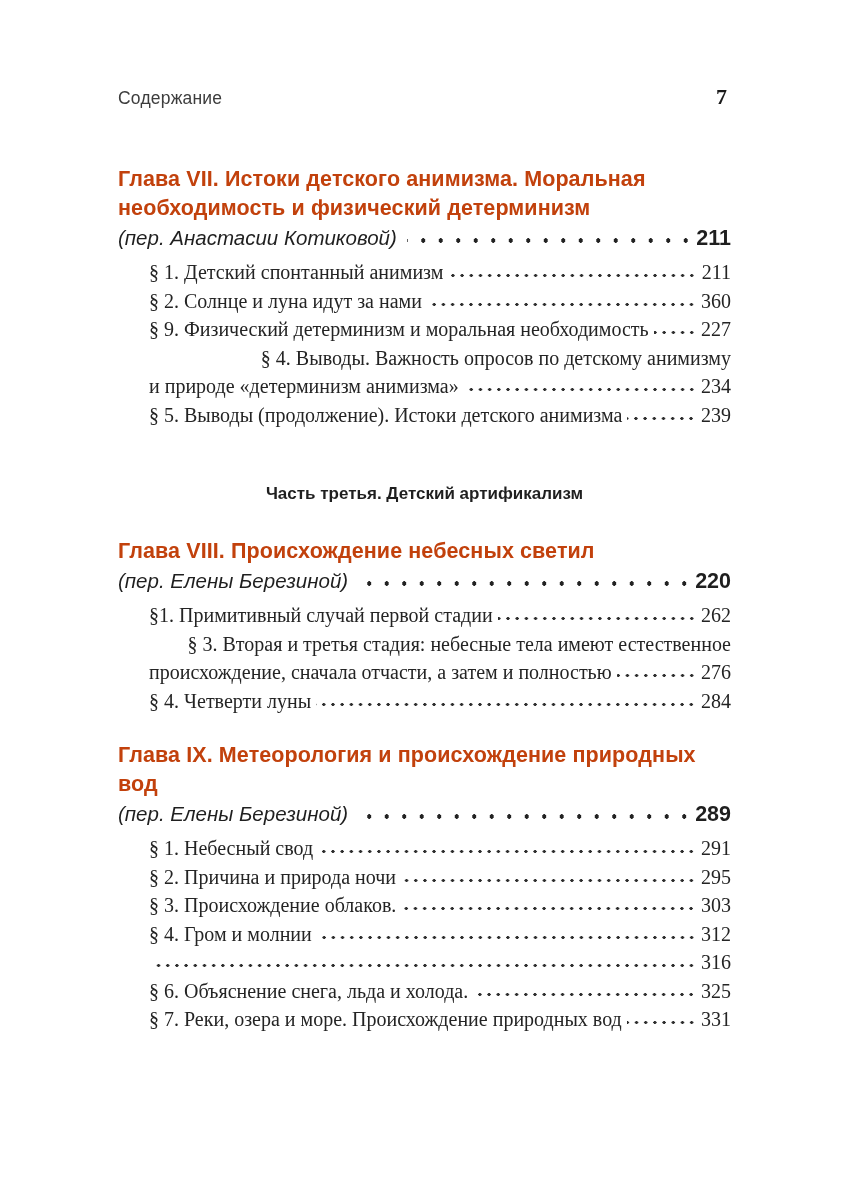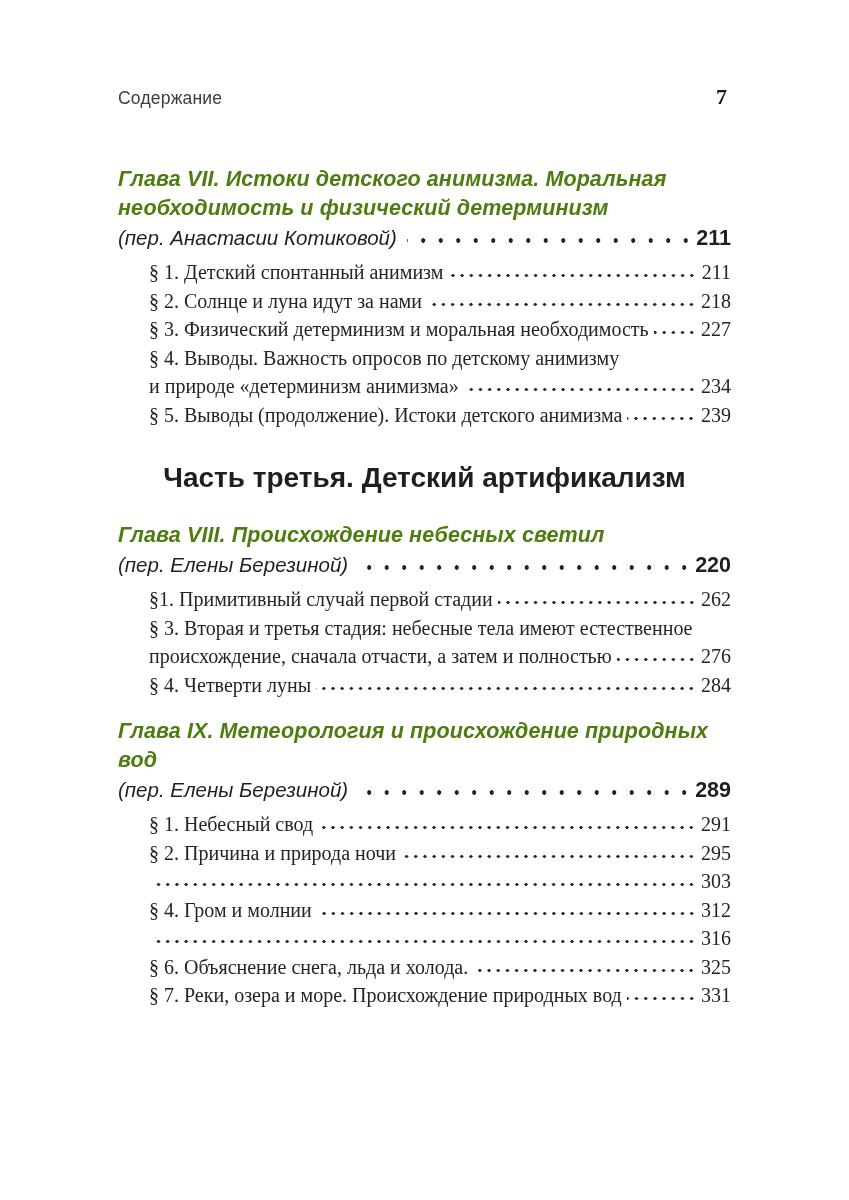--- a/index.html
+++ b/index.html
@@ -37,23 +37,22 @@
     font-size: 22px;
     color: #1a1a1a;
     padding-right: 4px;
   }
   
   .chapter { margin-top: 0; }
   .ch-title {
     font-weight: 700;
     font-size: 21.5px;
     line-height: 29px;
-    color: #4d7c0f;
+    color: #c2410c;
     letter-spacing: 0.1px;
-    font-style: italic;
   }
   .ch-row {
     display: flex;
     align-items: baseline;
     line-height: 29px;
     font-size: 20.5px;
     color: #1f1f1f;
   }
   .ch-trans {
     font-style: italic;
@@ -87,39 +86,40 @@
   
   .entries {
     margin-left: 31px;
     margin-top: 5px;
     font-family: "Liberation Serif", "DejaVu Serif", serif;
     font-size: 20px;
     color: #242424;
   }
   .entry, .entry-pre {
     line-height: 28.5px;
+    text-align: right;
   }
   .entry {
     display: flex;
     align-items: baseline;
   }
   .entry-text { white-space: nowrap; }
   .entry-page { white-space: nowrap; }
   
   .part-heading {
-    margin-top: 32px;
+    margin-top: 48px;
     text-align: center;
     font-weight: 700;
-    font-size: 28px;
+    font-size: 17px;
     line-height: 34px;
     color: #1f1f1f;
   }
   .mt-ch7 { margin-top: 57px; }
   .mt-ch8 { margin-top: 26px; }
-  .mt-ch9 { margin-top: 18px; }
+  .mt-ch9 { margin-top: 26px; }
 </style>
 </head>
 <body>
 
 <div class="page">
   <div class="content">
 
     <div class="running">
       <span class="running-head">Содержание</span>
       <span class="folio">7</span>
@@ -135,24 +135,24 @@
       </div>
       <div class="entries">
         <div class="entry">
           <span class="entry-text">§ 1. Детский спонтанный анимизм</span>
           <span class="leader"></span>
           <span class="entry-page">211</span>
         </div>
         <div class="entry">
           <span class="entry-text">§ 2. Солнце и луна идут за нами </span>
           <span class="leader"></span>
-          <span class="entry-page">218</span>
-        </div>
-        <div class="entry">
-          <span class="entry-text">§ 3. Физический детерминизм и моральная необходимость</span>
+          <span class="entry-page">360</span>
+        </div>
+        <div class="entry">
+          <span class="entry-text">§ 9. Физический детерминизм и моральная необходимость</span>
           <span class="leader"></span>
           <span class="entry-page">227</span>
         </div>
         <div class="entry-pre">§ 4. Выводы. Важность опросов по детскому анимизму</div>
         <div class="entry">
           <span class="entry-text">и природе «детерминизм анимизма»</span>
           <span class="leader"></span>
           <span class="entry-page">234</span>
         </div>
         <div class="entry">
@@ -206,20 +206,21 @@
           <span class="entry-text">§ 1. Небесный свод</span>
           <span class="leader"></span>
           <span class="entry-page">291</span>
         </div>
         <div class="entry">
           <span class="entry-text">§ 2. Причина и природа ночи </span>
           <span class="leader"></span>
           <span class="entry-page">295</span>
         </div>
         <div class="entry">
+          <span class="entry-text">§ 3. Происхождение облаков.</span>
           <span class="leader"></span>
           <span class="entry-page">303</span>
         </div>
         <div class="entry">
           <span class="entry-text">§ 4. Гром и молнии </span>
           <span class="leader"></span>
           <span class="entry-page">312</span>
         </div>
         <div class="entry">
           <span class="leader"></span>

